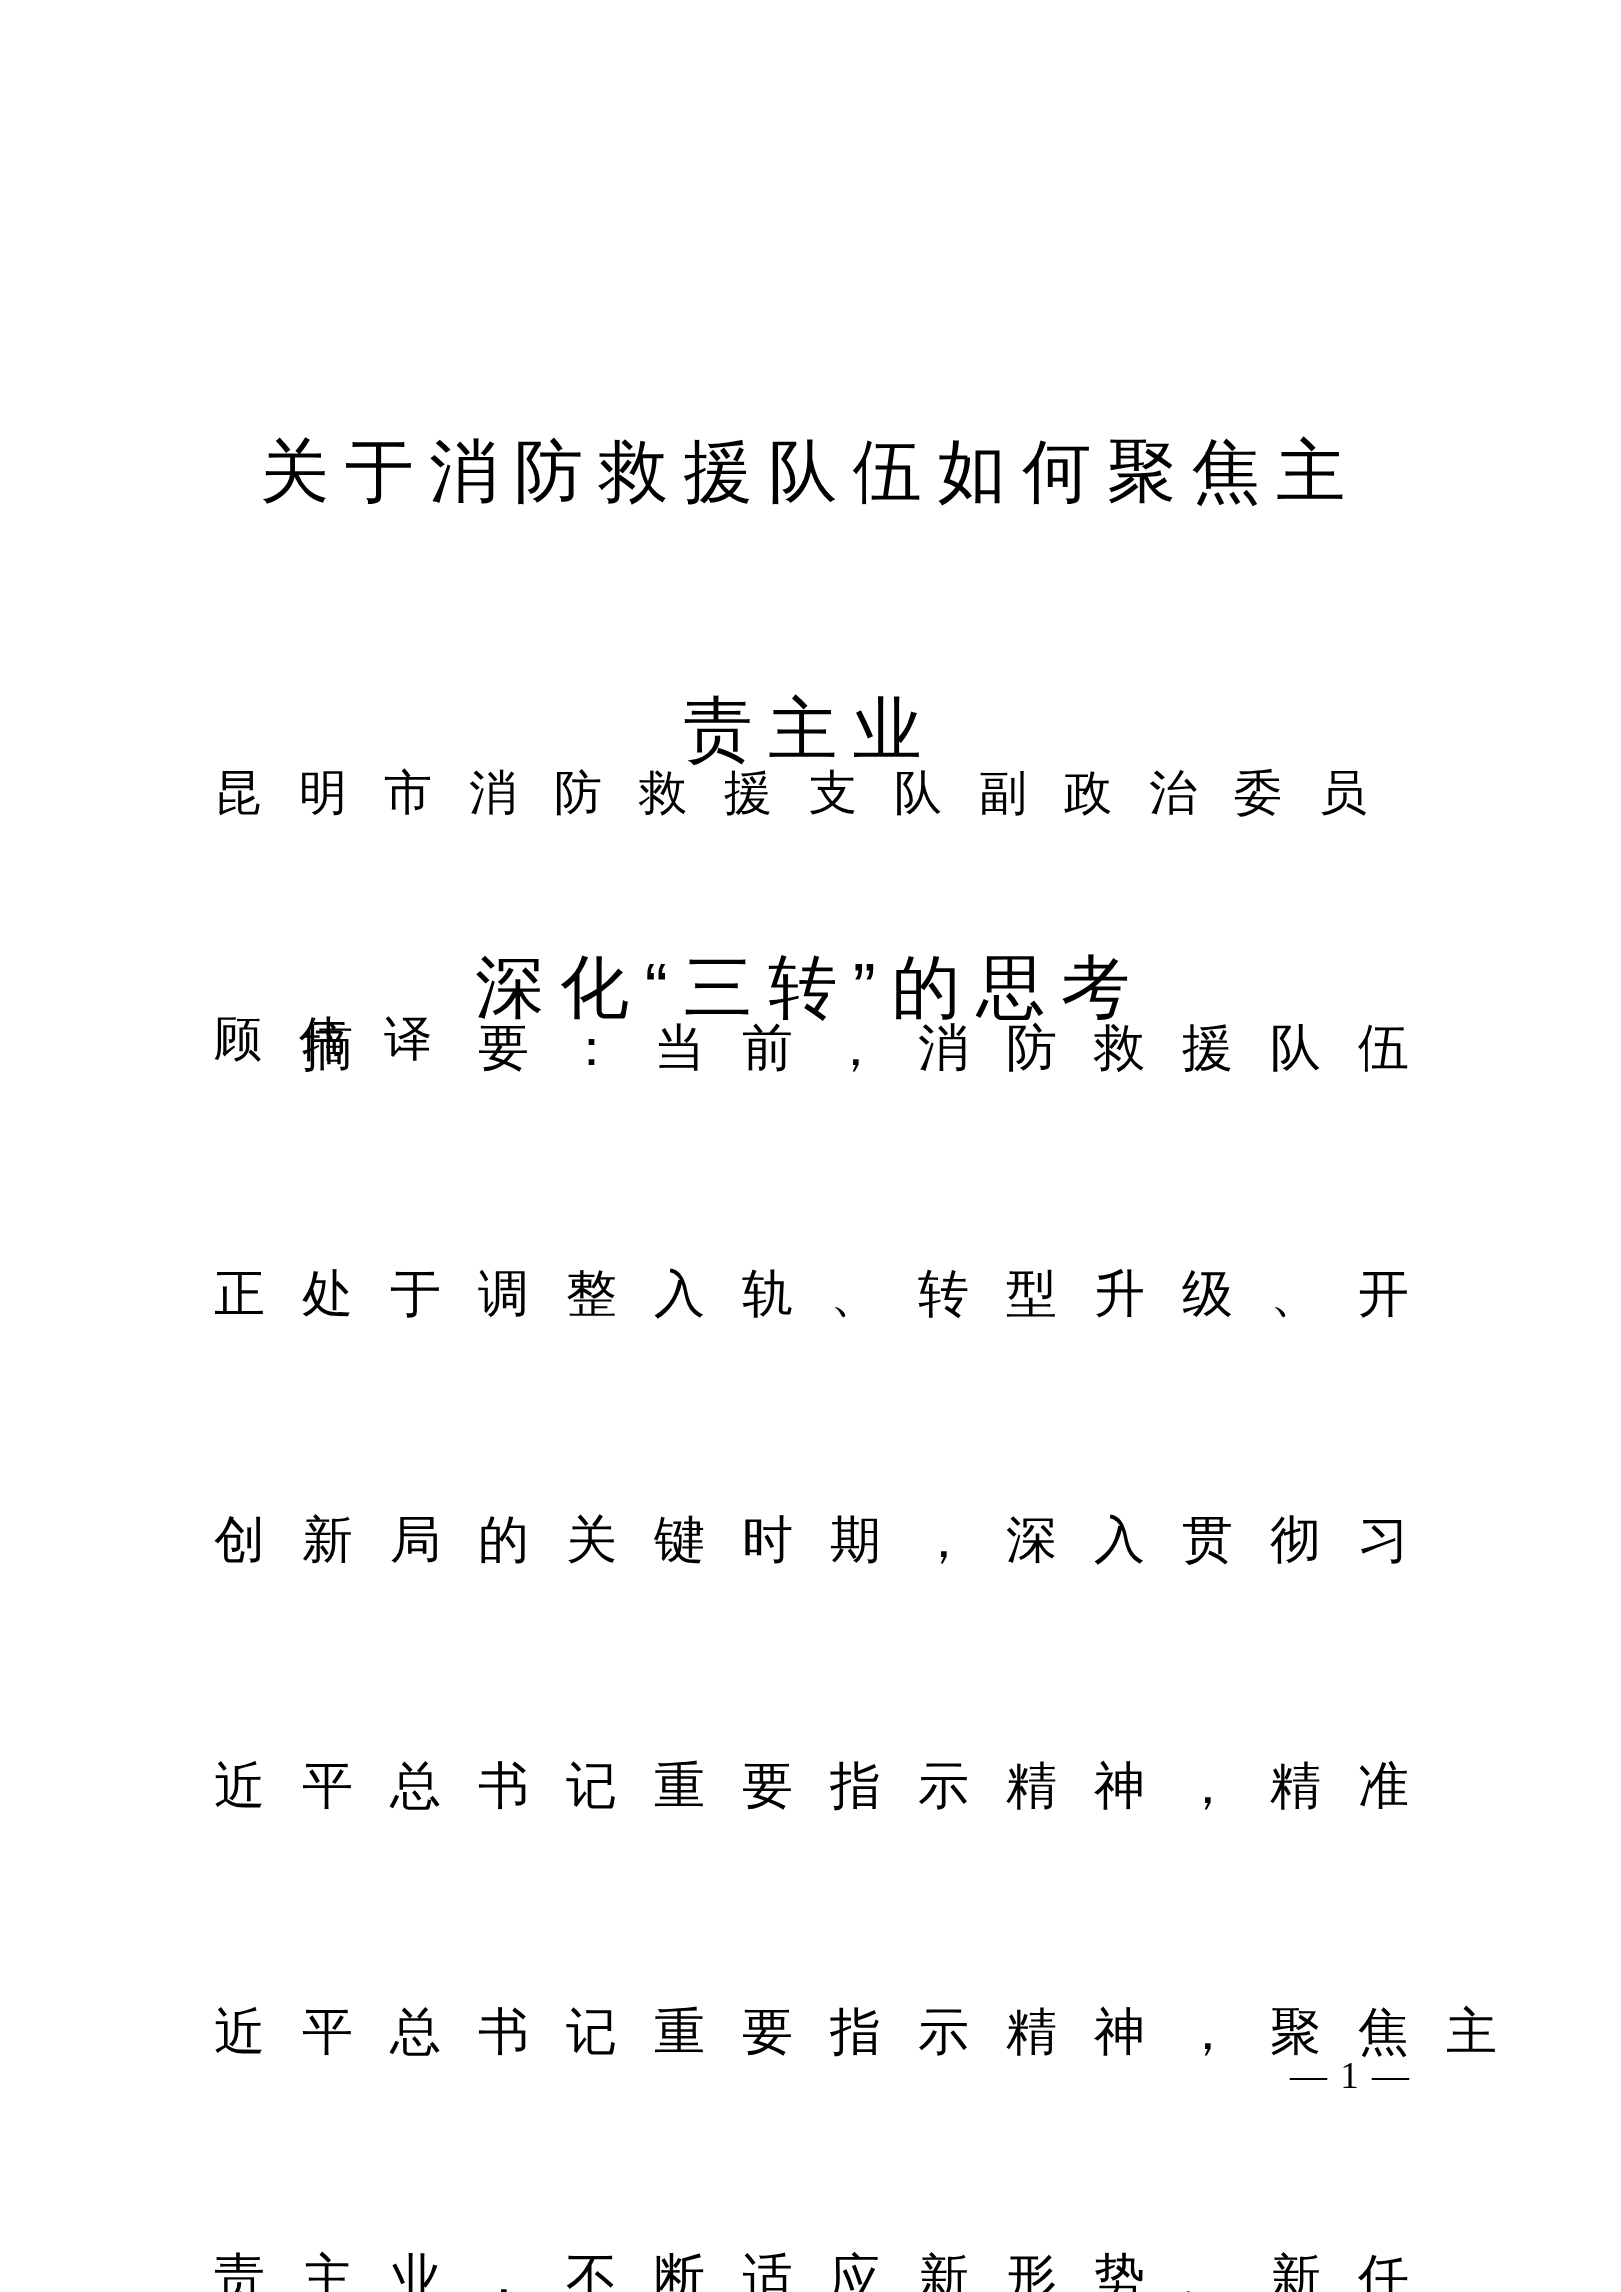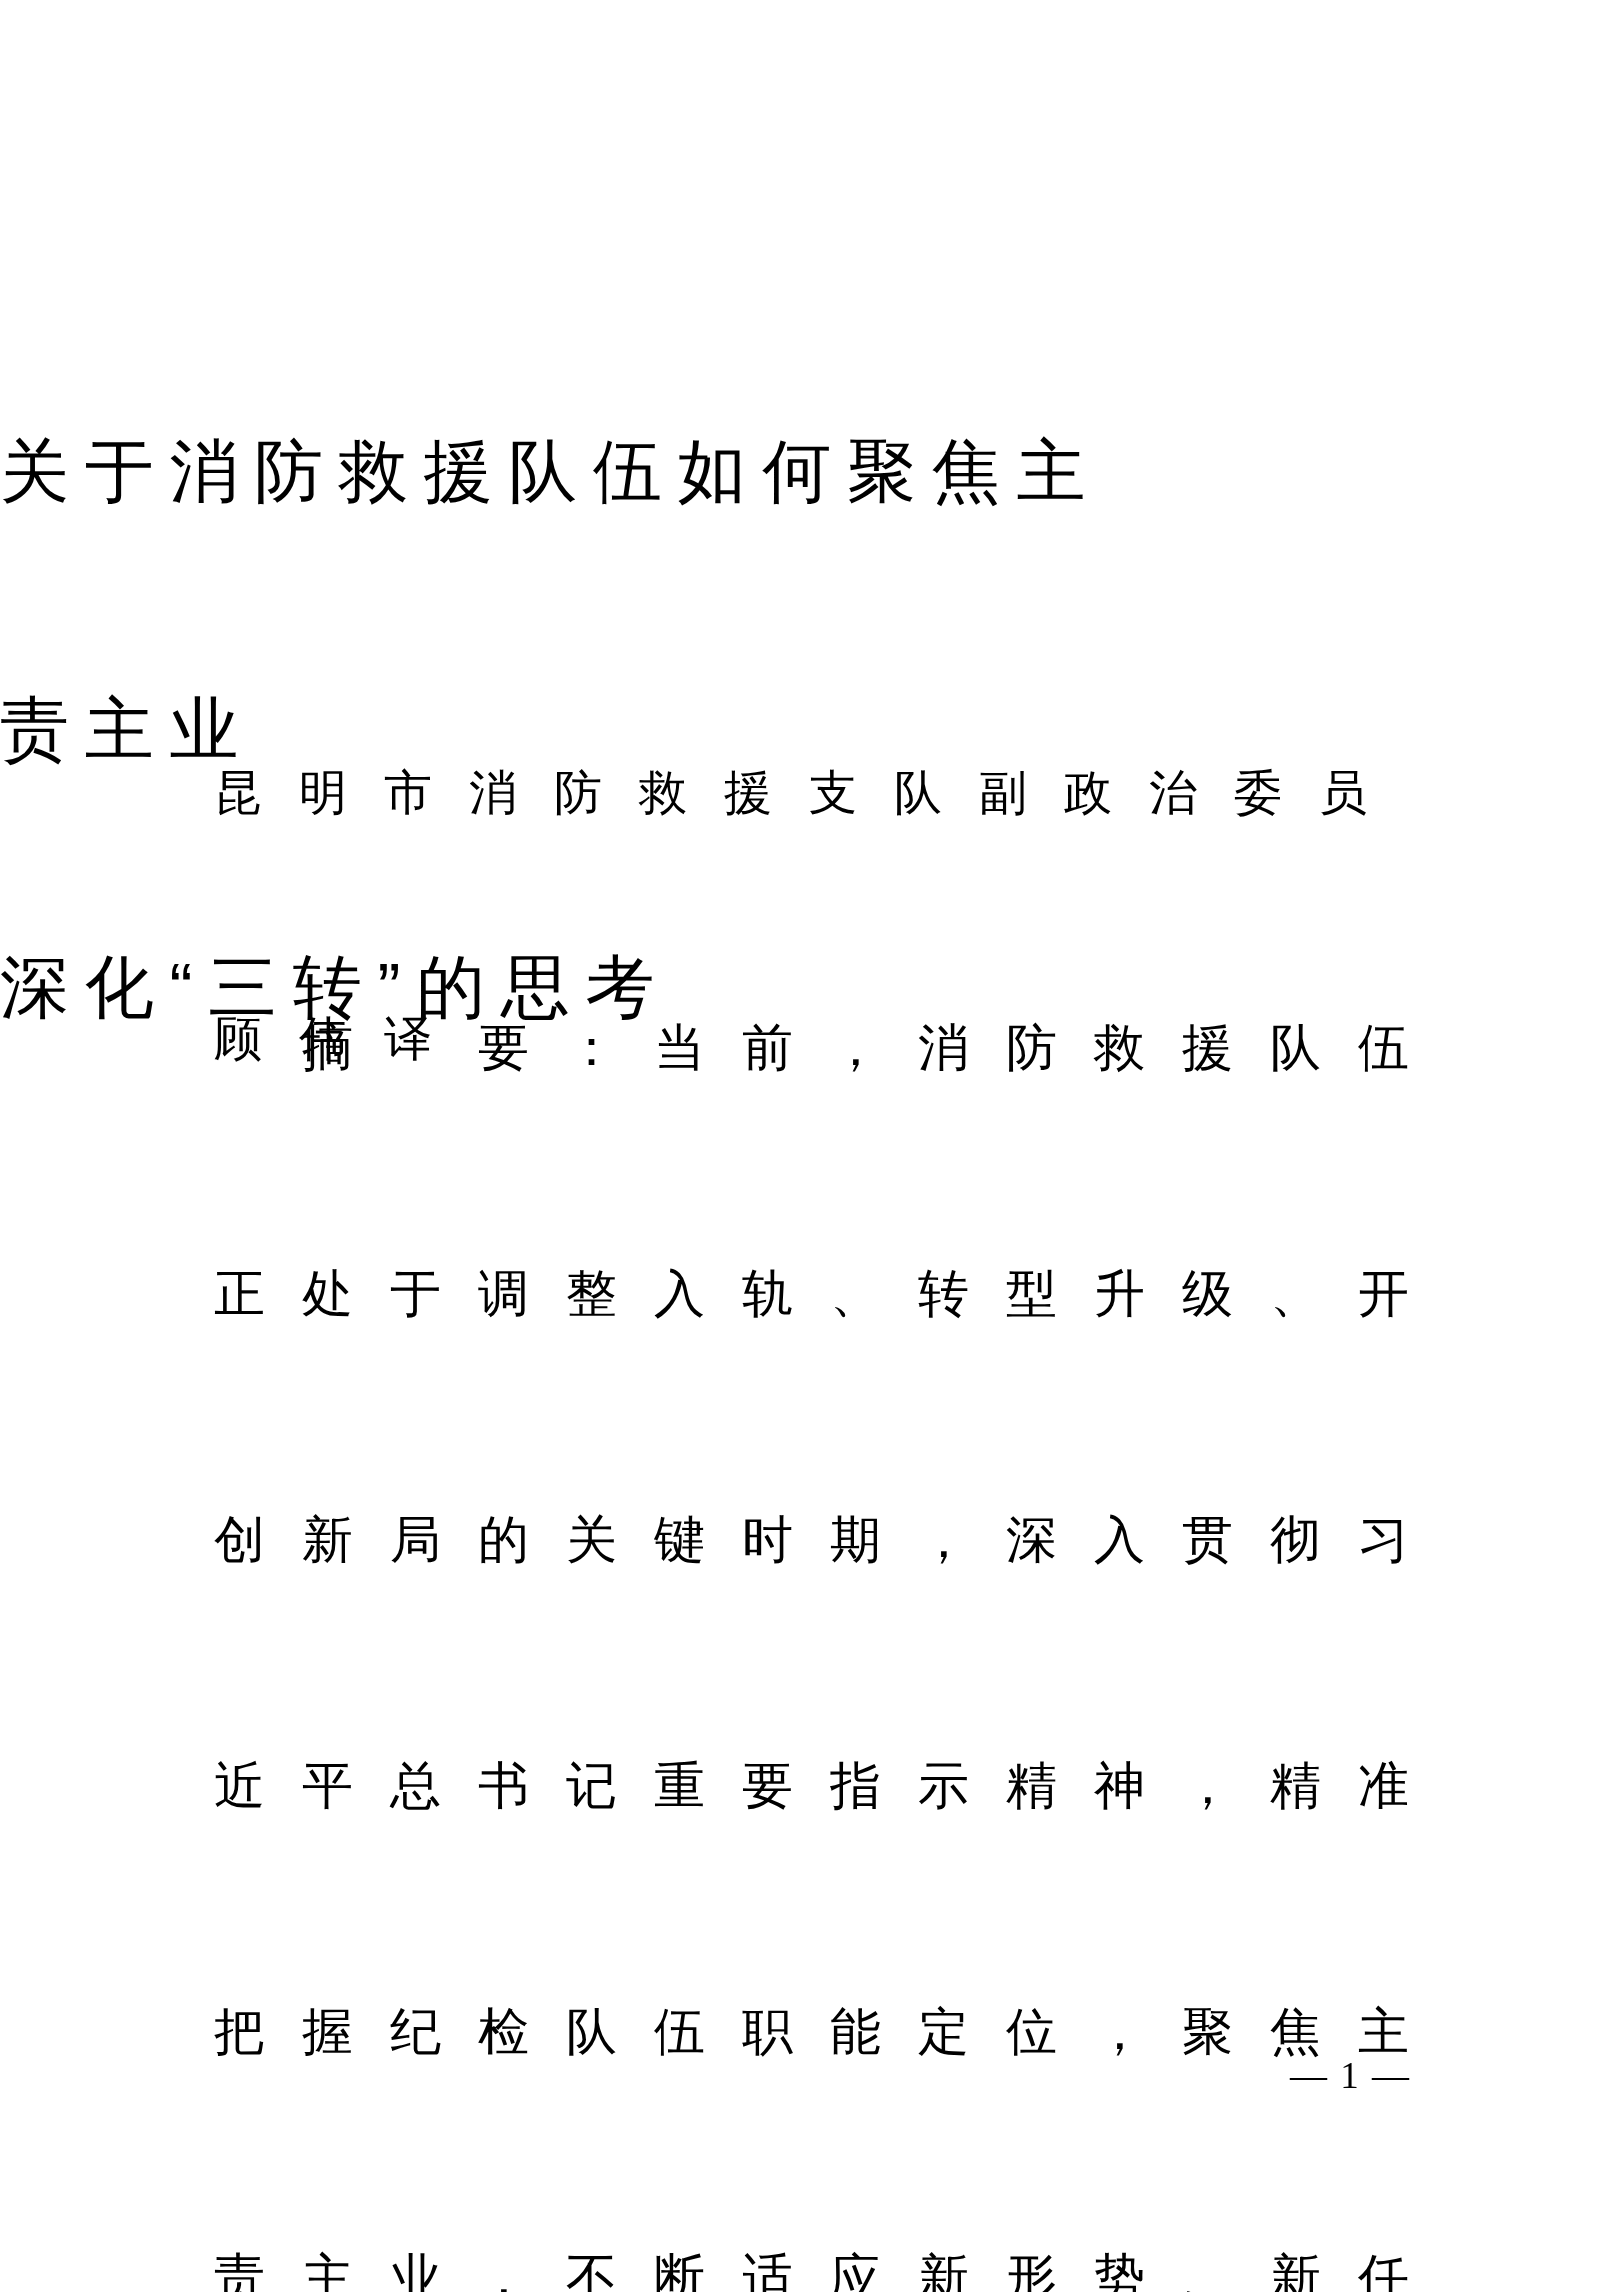--- a/index.html
+++ b/index.html
@@ -14,20 +14,21 @@
     background: #ffffff;
     color: #000000;
     font-family: "Liberation Sans", sans-serif;
     overflow: hidden;
   }
   .title-block {
     position: absolute;
     top: 257px;
     left: 0;
     width: 1621px;
+    text-align: center;
     font-size: 69px;
     line-height: 86px;
     letter-spacing: 15.7px;
     font-weight: 400;
     white-space: pre;
   }
   .author-block {
     position: absolute;
     top: 588px;
     left: 214px;
@@ -80,21 +81,21 @@
   <div class="author-block">
     <div class="author-affiliation">昆明市消防救援支队副政治委员</div>
     <div class="author-name">顾伟译</div>
   </div>
 
   <div class="body-block">
     <div class="body-line">　摘　要：当前，消防救援队伍</div>
     <div class="body-line">正处于调整入轨、转型升级、开</div>
     <div class="body-line">创新局的关键时期，深入贯彻习</div>
     <div class="body-line">近平总书记重要指示精神，精准</div>
-    <div class="body-line">把握纪检队伍职能定位，聚焦主</div>
+    <div class="body-line">近平总书记重要指示精神，聚焦主</div>
     <div class="body-line">责主业，不断适应新形势、新任</div>
     
     
     
     
     
     
     
     
     

